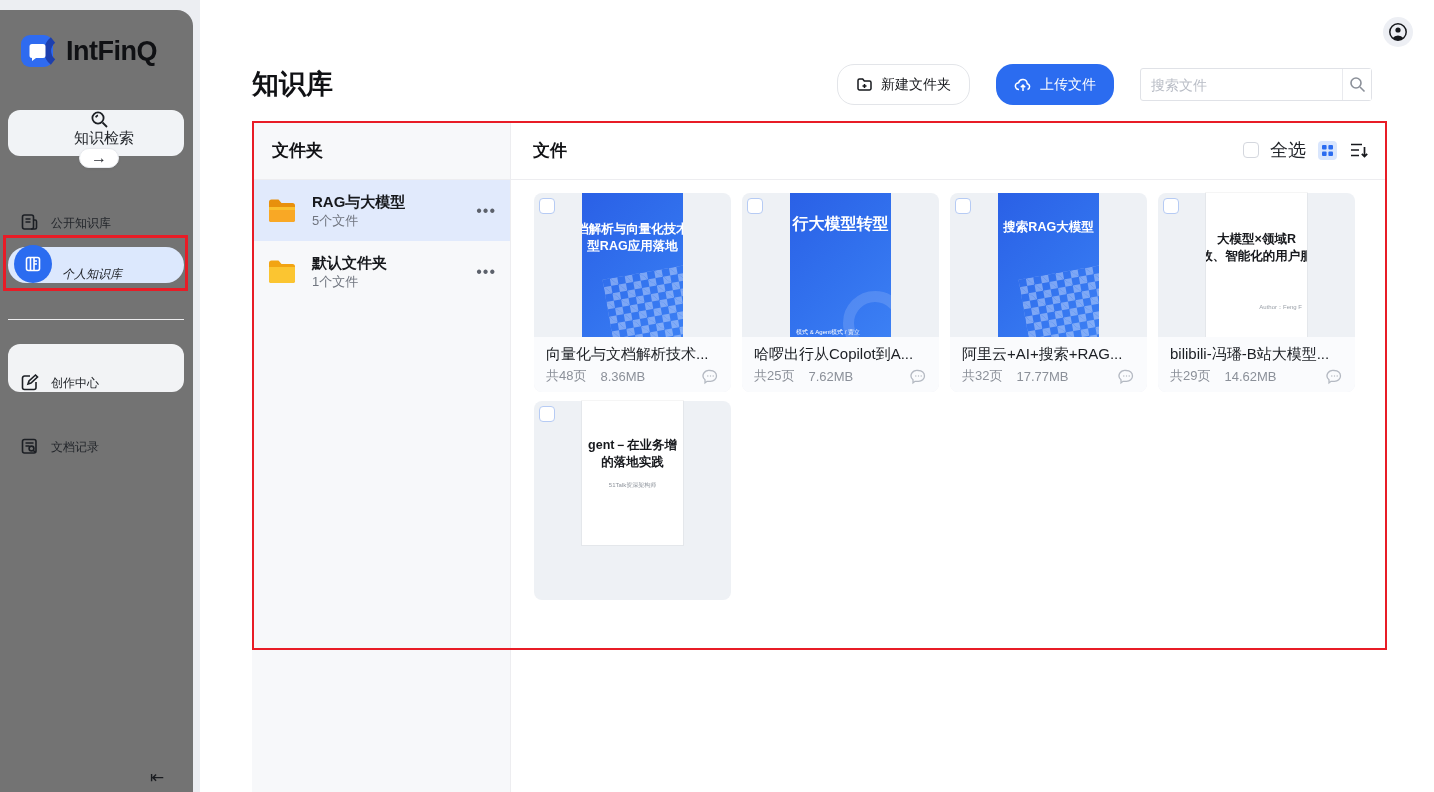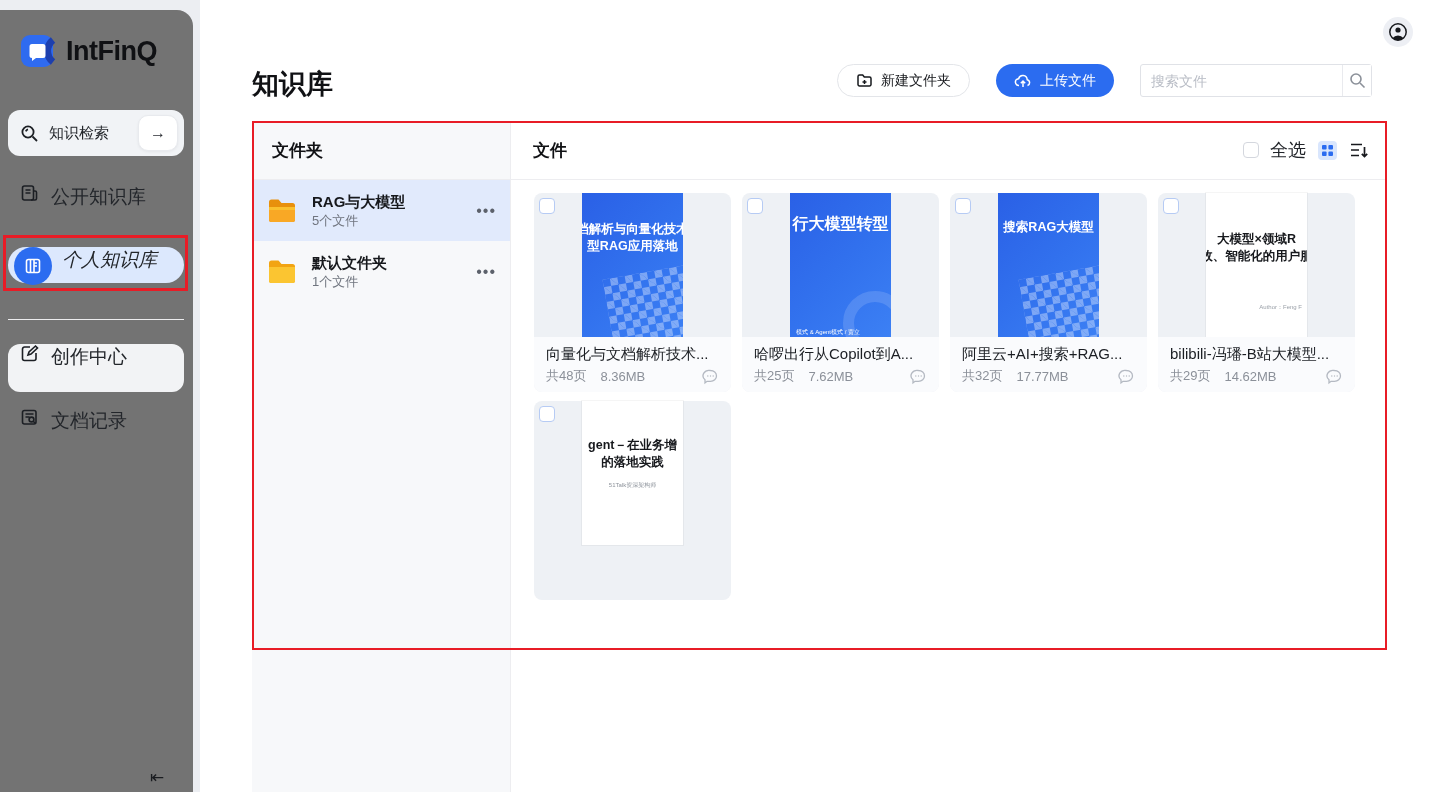--- a/index.html
+++ b/index.html
@@ -3,36 +3,36 @@
 <meta charset="utf-8">
 <style>
   * { margin:0; padding:0; box-sizing:border-box; }
   html,body { width:1434px; height:792px; overflow:hidden; }
   body { font-family:"Liberation Sans","DejaVu Sans",sans-serif; background:#eceef2; color:#1f2329; position:relative; }
 
   
   .sidebar { position:absolute; left:0; top:10px; bottom:0; width:193px; background:#737373; border-radius:0 16px 0 0; z-index:2; }
   .logo { position:absolute; left:20px; top:22px; display:flex; align-items:center; gap:8px; }
   .logo-text { font-size:27px; font-weight:bold; letter-spacing:-0.5px; color:#101114; }
-  .side-search { position:absolute; left:8px; top:100px; width:176px; height:46px; background:#f1f3f6; border-radius:12px; display:flex; align-items:center; padding:0 6px 0 12px; cursor:pointer; }
+  .side-search { position:absolute; left:8px; top:100px; width:176px; height:46px; background:#f1f3f6; border-radius:12px; display:flex; align-items:center; padding:0 6px 0 12px; cursor:pointer;flex-direction:column; }
   .side-search-label { font-size:15px; color:#23262b; margin-left:10px; flex:1; }
   .side-search-btn { width:40px; height:36px; background:#fff; border:1px solid #e8eaee; border-radius:10px; box-shadow:0 1px 3px rgba(0,0,0,.06); display:flex; align-items:center; justify-content:center; font-size:16px; color:#2a2d33; cursor:pointer; }
-  .side-item { position:absolute; left:8px; width:176px; height:48px; display:flex; align-items:flex-start; padding-left:12px; gap:12px; border-radius:12px; font-size:19px; color:#23262b; cursor:pointer; }
+  .side-item { position:absolute; left:8px; width:176px; height:48px; display:flex; align-items:flex-end; padding-left:12px; gap:12px; border-radius:12px; font-size:12px; color:#23262b; cursor:pointer; }
   .side-item.personal { background:#dce8fd; border-radius:26px; height:36px; padding-left:6px; gap:10px;font-style:italic; }
   .side-item.creation { background:#f2f3f5; }
   .blue-circle { width:38px; height:38px; border-radius:50%; background:#2b6cf0; display:flex; align-items:center; justify-content:center; flex:none; }
   .side-divider { position:absolute; left:8px; top:309px; width:176px; height:1px; background:#ececee; }
   .collapse-btn { position:absolute; left:150px; bottom:4px; font-size:17px; color:#1a1c20; cursor:pointer; }
 
   
   .main { position:absolute; left:200px; top:0; right:0; bottom:0; background:#fff; z-index:1; }
   .avatar { position:absolute; top:17px; right:21px; width:30px; height:30px; border-radius:50%; background:#edeff4; display:flex; align-items:center; justify-content:center; cursor:pointer; }
   .page-title { position:absolute; left:52px; top:66px; font-size:27px; font-weight:bold; color:#101114; }
   .toolbar { position:absolute; top:64px; right:62px; display:flex; align-items:center; gap:26px; }
-  .btn { height:33px; display:flex; align-items:center; gap:8px; padding:0 18px; border-radius:17px; font-size:14px; cursor:pointer; white-space:nowrap; }
+  .btn { height:41px; display:flex; align-items:center; gap:8px; padding:0 18px; border-radius:17px; font-size:14px; cursor:pointer; white-space:nowrap; }
   .btn-outline { background:#fff; border:1px solid #e3e5e9; color:#16181c; }
   .btn-primary { background:#2b6cf0; border:none; color:#fff; }
   .search-box { display:flex; align-items:center; height:33px; width:232px; border:1px solid #e0e2e7; border-radius:3px; background:#fff; }
   .search-box input { flex:1; border:none; outline:none; height:100%; padding:0 10px; font-size:14px; color:#333; font-family:inherit; background:transparent; }
   .search-box input::placeholder { color:#b9bdc6; }
   .search-btn { width:33px; height:100%; border-left:1px solid #e9eaee; display:flex; align-items:center; justify-content:center; cursor:pointer; background:#fff; }
 
   
   .folders-panel { position:absolute; left:52px; top:121px; width:259px; bottom:0; background:#f7f8fa; border-right:1px solid #ededf0; }
   .panel-title { font-size:17px; font-weight:bold; color:#101114; }

